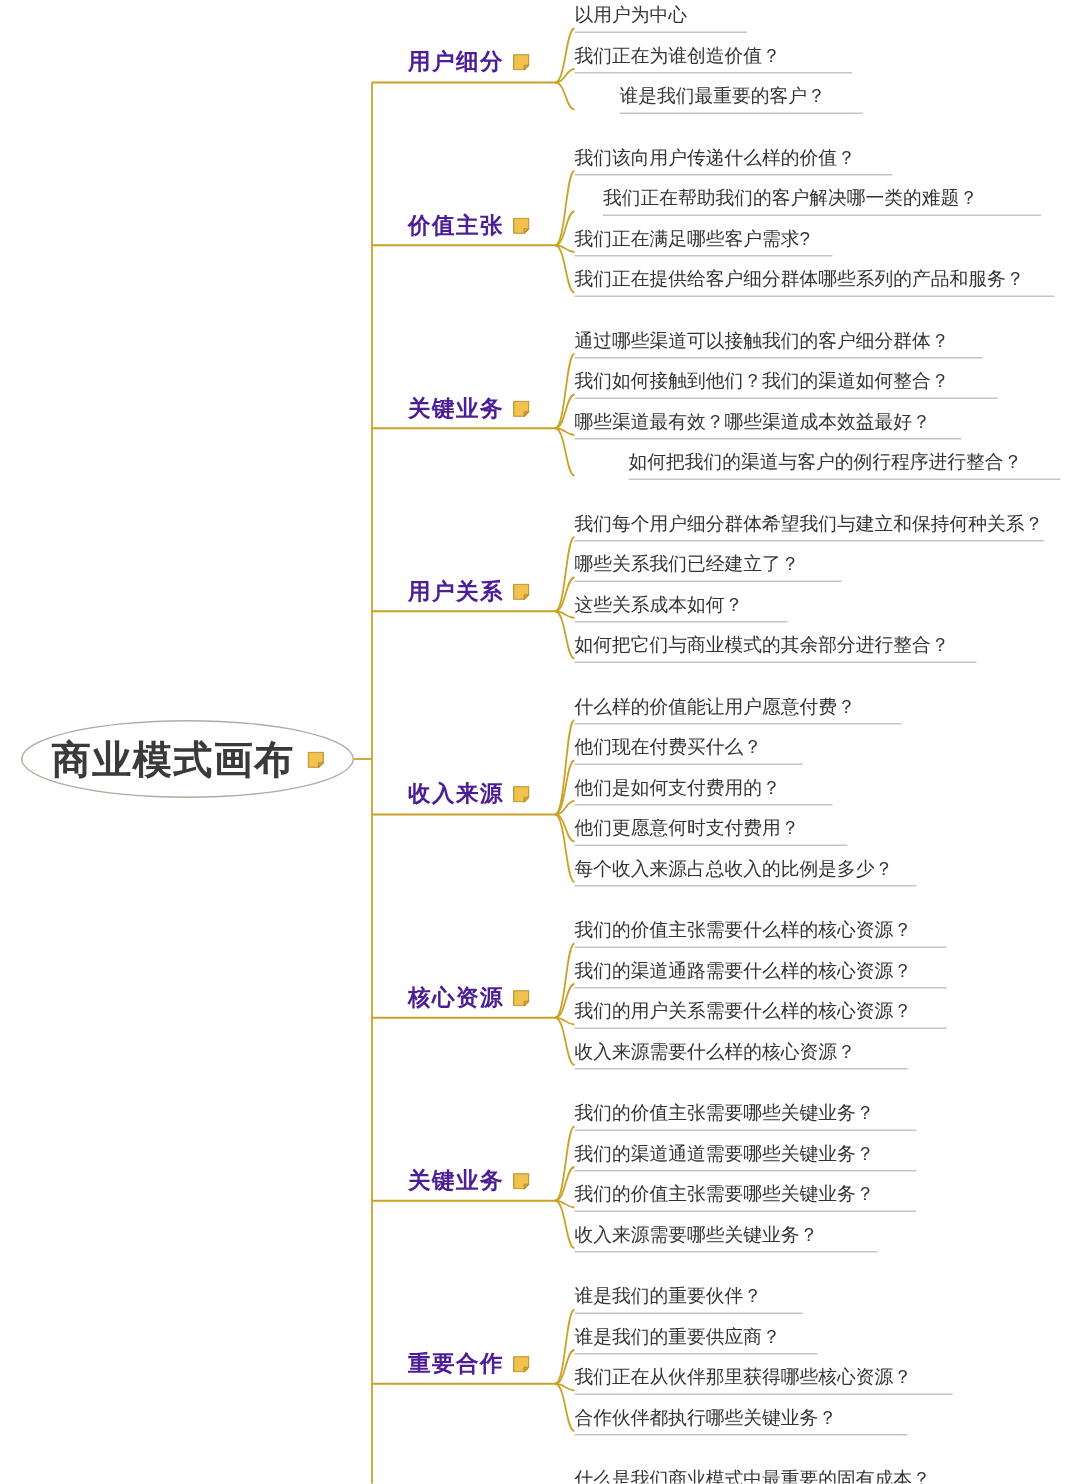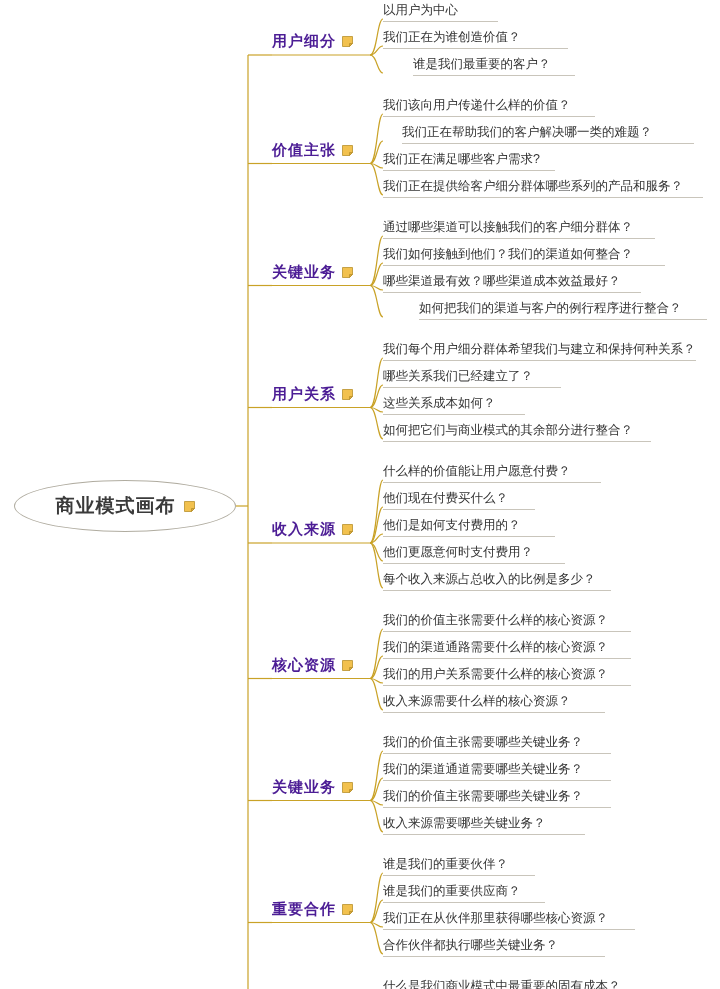--- a/index.html
+++ b/index.html
@@ -32,21 +32,21 @@
     display: flex;
     align-items: center;
     justify-content: center;
     gap: 8px;
     border: 1.5px solid #b0aca0;
     border-radius: 50%;
     background: #ffffff;
     box-sizing: border-box;
   }
   .root-label {
-    font-size: 19px;
+    font-size: 26px;
     font-weight: bold;
     color: #3a3a3a;
     letter-spacing: 1px;
     white-space: nowrap;
   }
   .branch-node {
     position: absolute;
     display: flex;
     align-items: center;
     gap: 6px;

